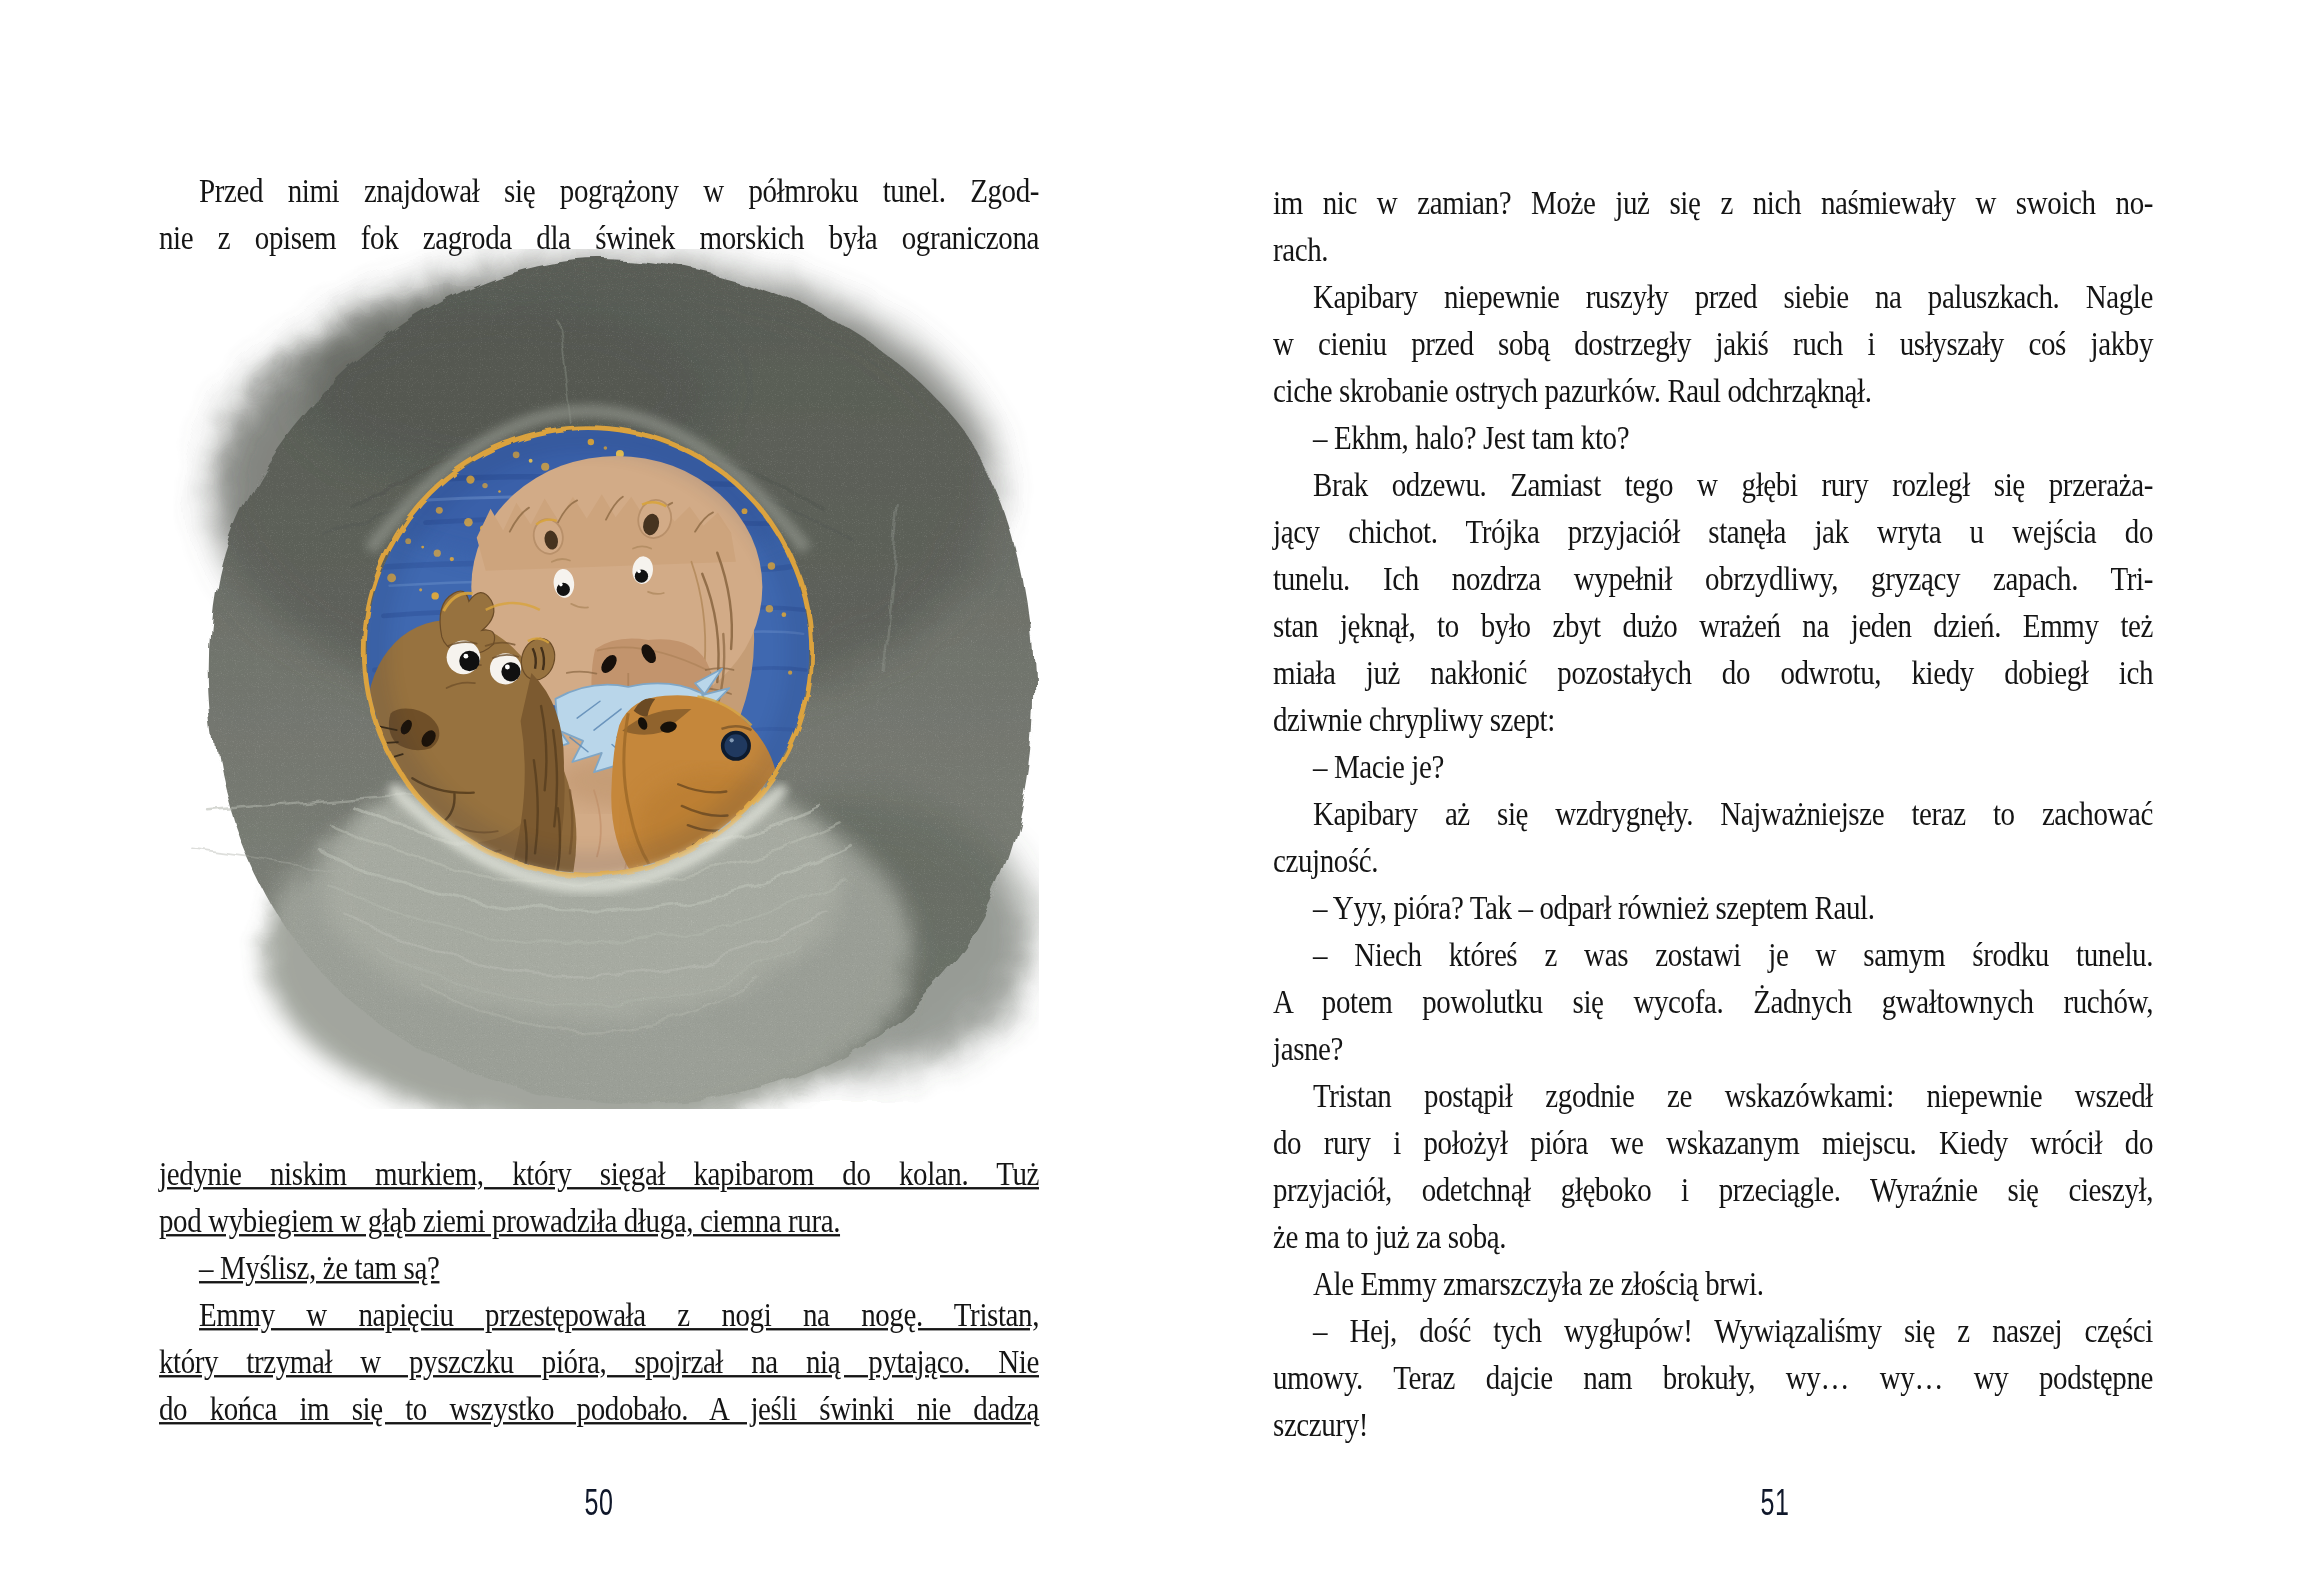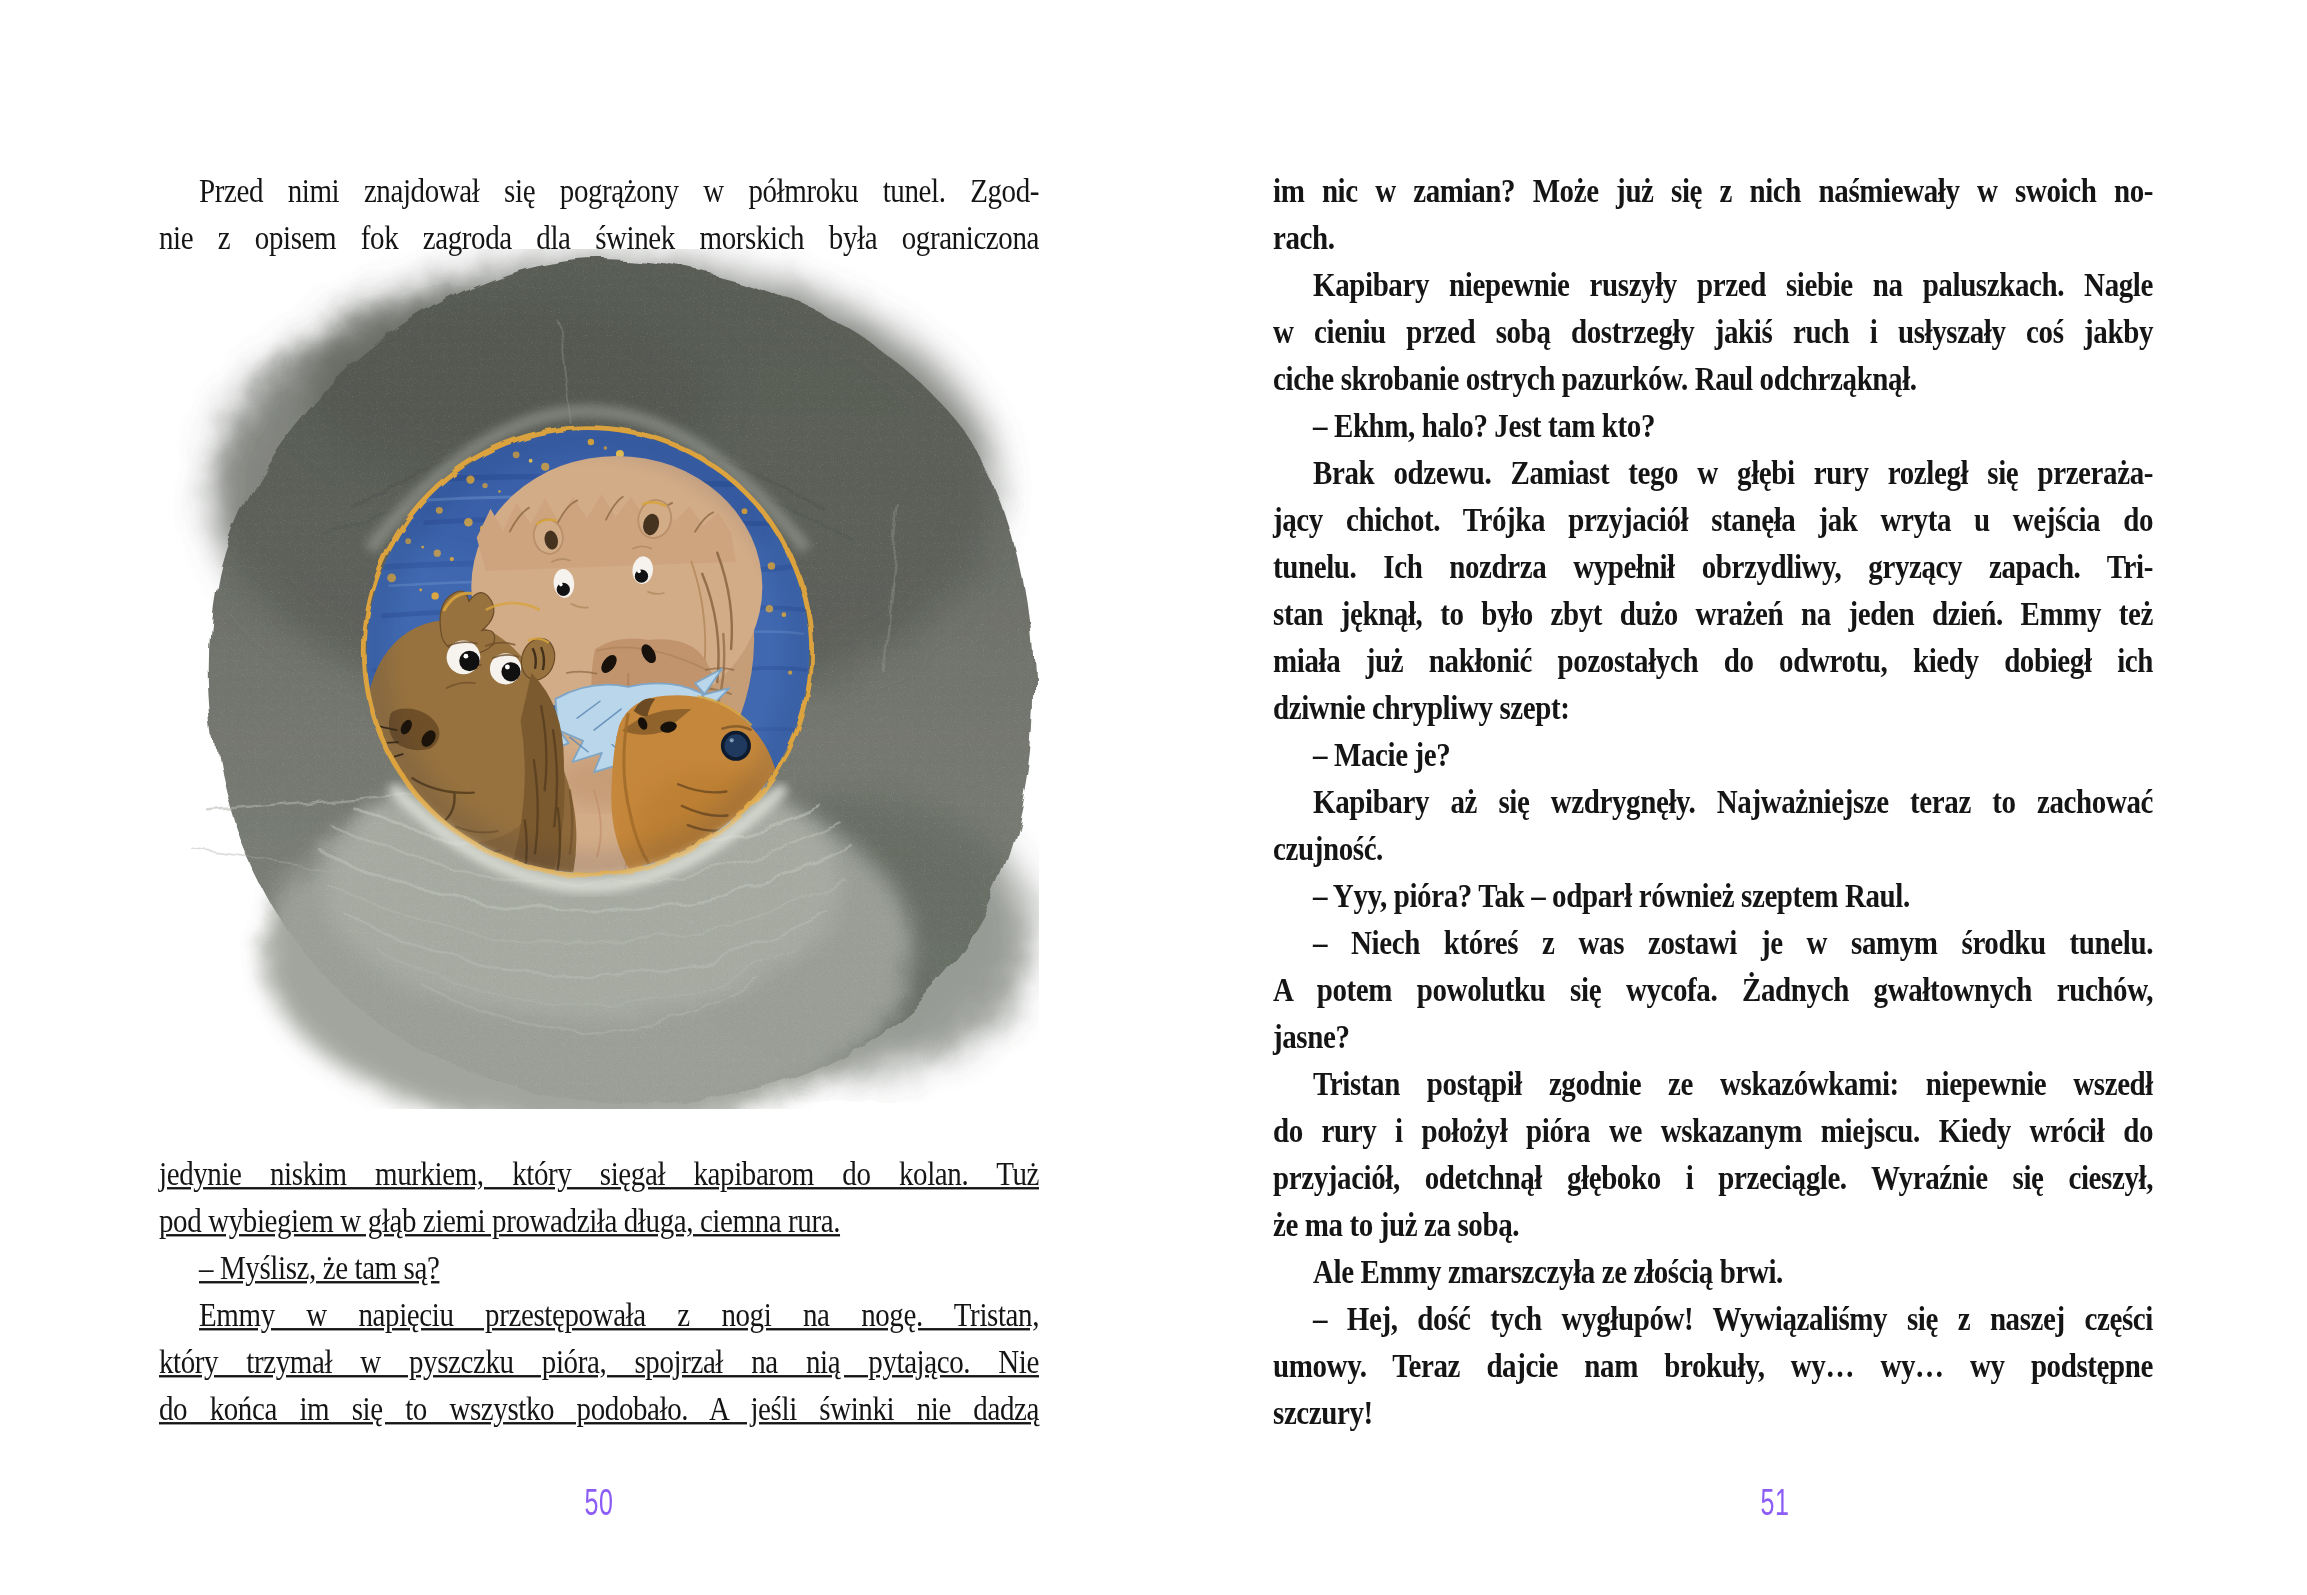--- a/index.html
+++ b/index.html
@@ -4,24 +4,24 @@
 <style>
   html,body{margin:0;padding:0;background:#ffffff;}
   body{width:2307px;height:1595px;position:relative;overflow:hidden;
        font-family:"Liberation Serif", serif;color:#151515;}
   .textcol{position:absolute;width:880px;font-size:29px;letter-spacing:-0.4px;margin-top:40px;}
   .tline{height:47px;line-height:47px;transform:scaleY(1.18);transform-origin:50% 50%;}
   .tline.j{text-align:justify;text-align-last:justify;}
   .tline.ind{text-indent:40px;}
   #lt{left:159px;top:127px;}
   #lb{left:159px;top:1110px;text-decoration:underline;}
-  #rt{left:1273px;top:127px;font-weight:bold;}
+  #rt{left:1273px;top:139px;}
   .pagenum{position:absolute;width:880px;top:1479px;height:47px;line-height:47px;
            text-align:center;font-family:"Liberation Sans", sans-serif;
-           font-size:33px;color:#8b5cf6;}
+           font-size:33px;color:#0f172a;}
   .pagenum span{display:inline-block;transform:scale(0.76,1.12);letter-spacing:0.6px;font-weight:400;}
   #pn-left{left:159px;}
   #pn-right{left:1335px;}
   #illu{position:absolute;left:173px;top:249px;width:866px;height:860px;}
 </style>
 </head>
 <body>
 
 <div id="lt" class="textcol">
     <div class="tline j ind">Przed nimi znajdował się pogrążony w półmroku tunel. Zgod-</div>

